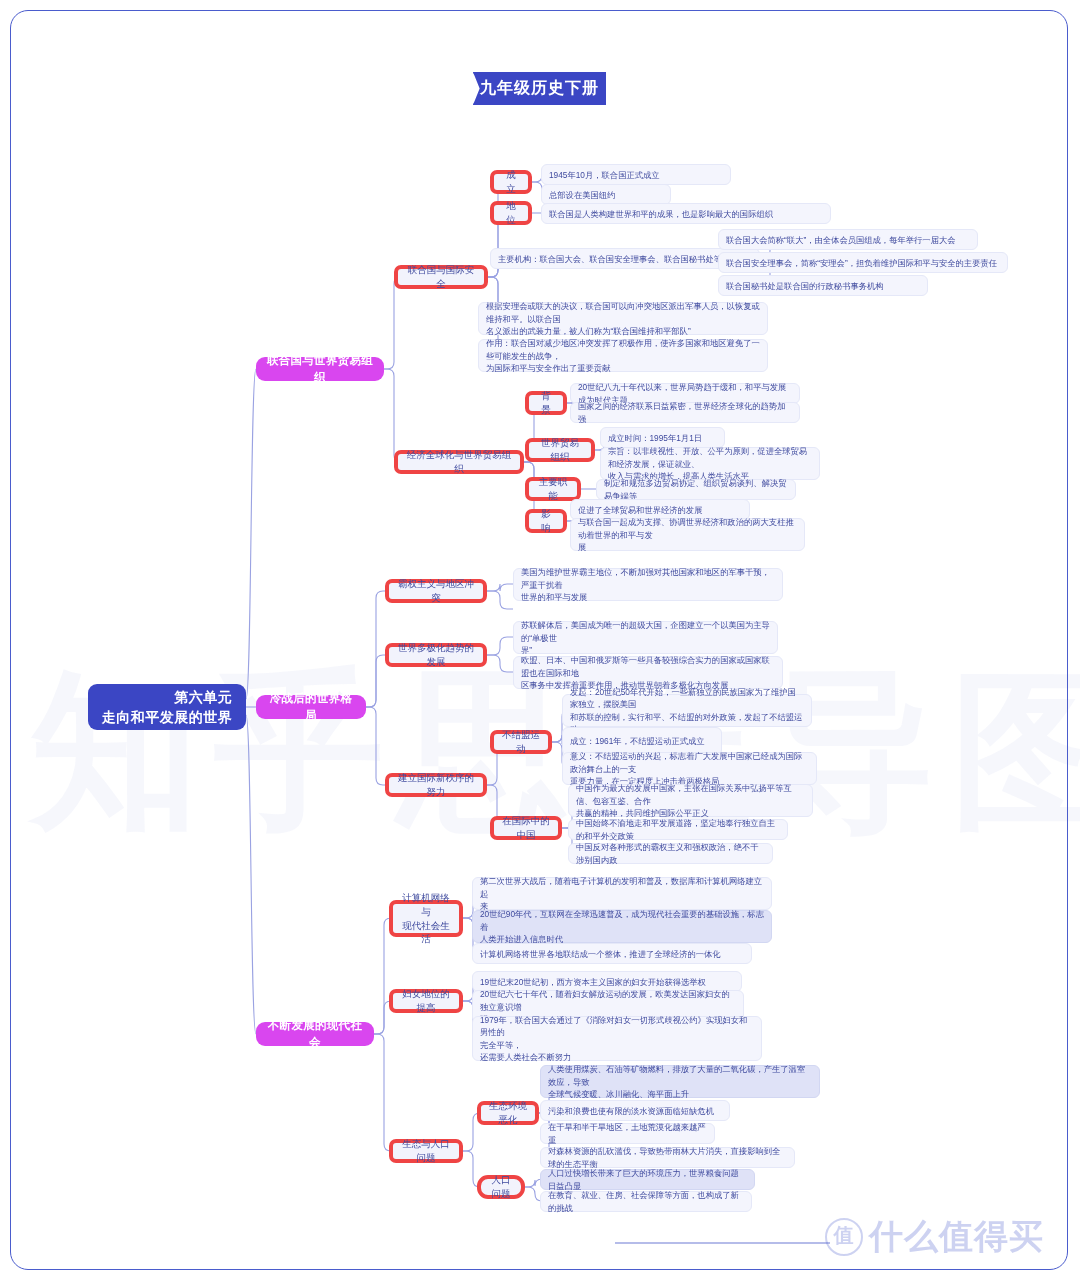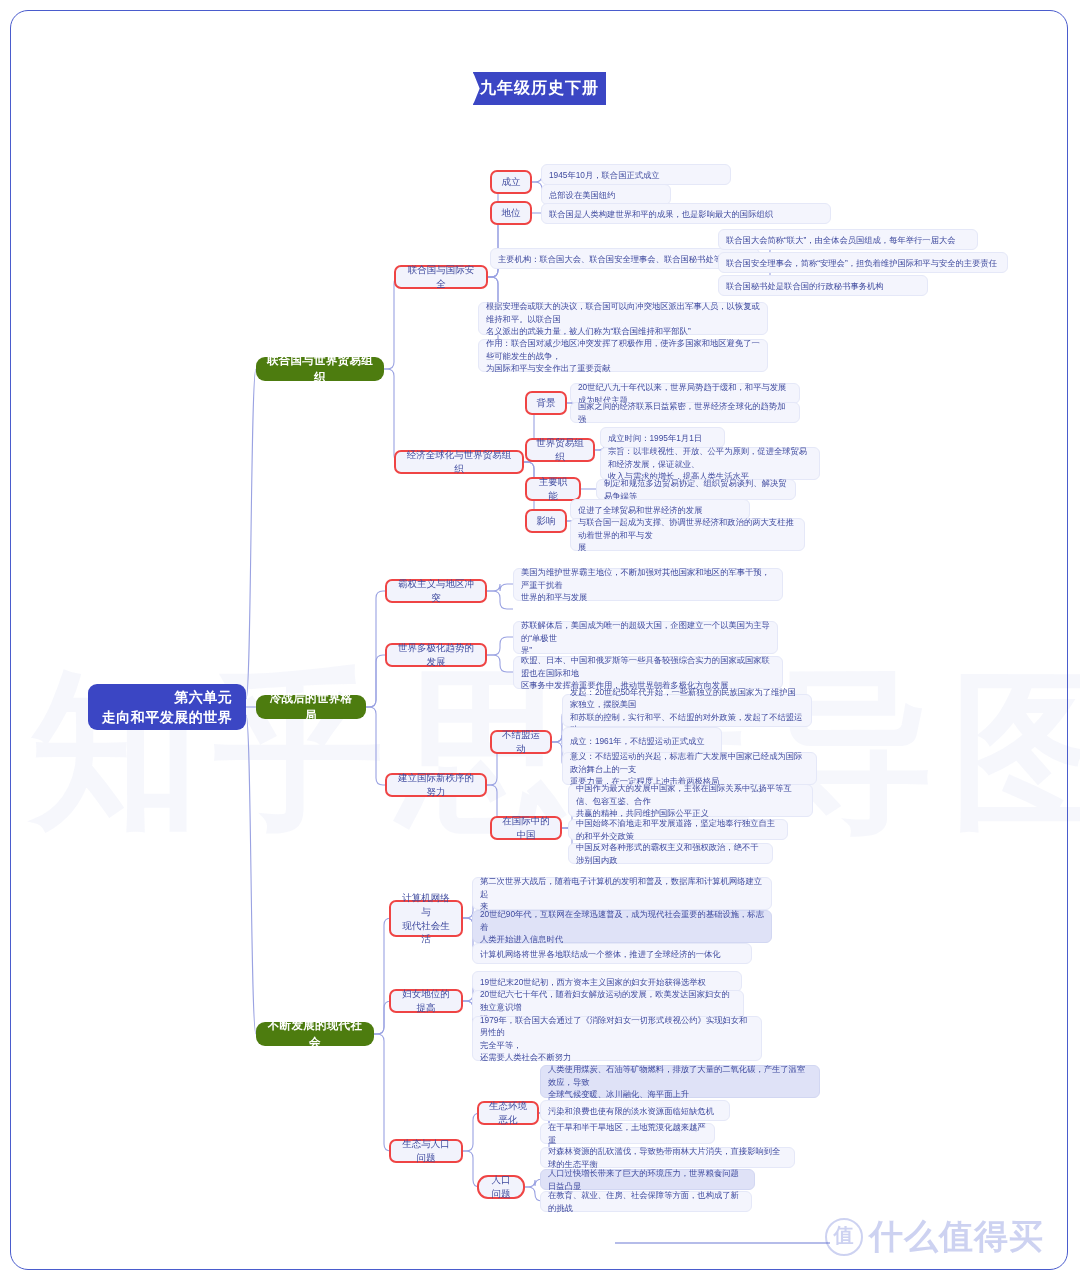--- a/index.html
+++ b/index.html
@@ -84,30 +84,30 @@
   }
   .root-node{
     background:#3b46c4;color:#fff;
     border-radius:9px;
     font-size:14px;font-weight:bold;
     justify-content:center;text-align:right;
     padding:7px 10px;
     letter-spacing:.5px;
   }
   .lvl1{
-    background:#4d7c0f;color:#ffffff;
+    background:#d946ef;color:#ffffff;
     border-radius:9px;
     font-size:11.5px;font-weight:bold;
     justify-content:center;text-align:center;
     padding:6px 10px;
     letter-spacing:.3px;
   }
   .lvl2{
     background:#f2f3fc;color:#3f4a9e;
-    border:2px solid #ef4444;
+    border:4px solid #ef4444;
     border-radius:7px;
     font-size:9.5px;
     justify-content:center;text-align:center;
     padding:5px 8px;
   }
   .lvl3{
     background:#f4f5fd;color:#3f4a9e;
     border:1px solid #e5e8f8;
     border-radius:6px;
     font-size:8.3px;

